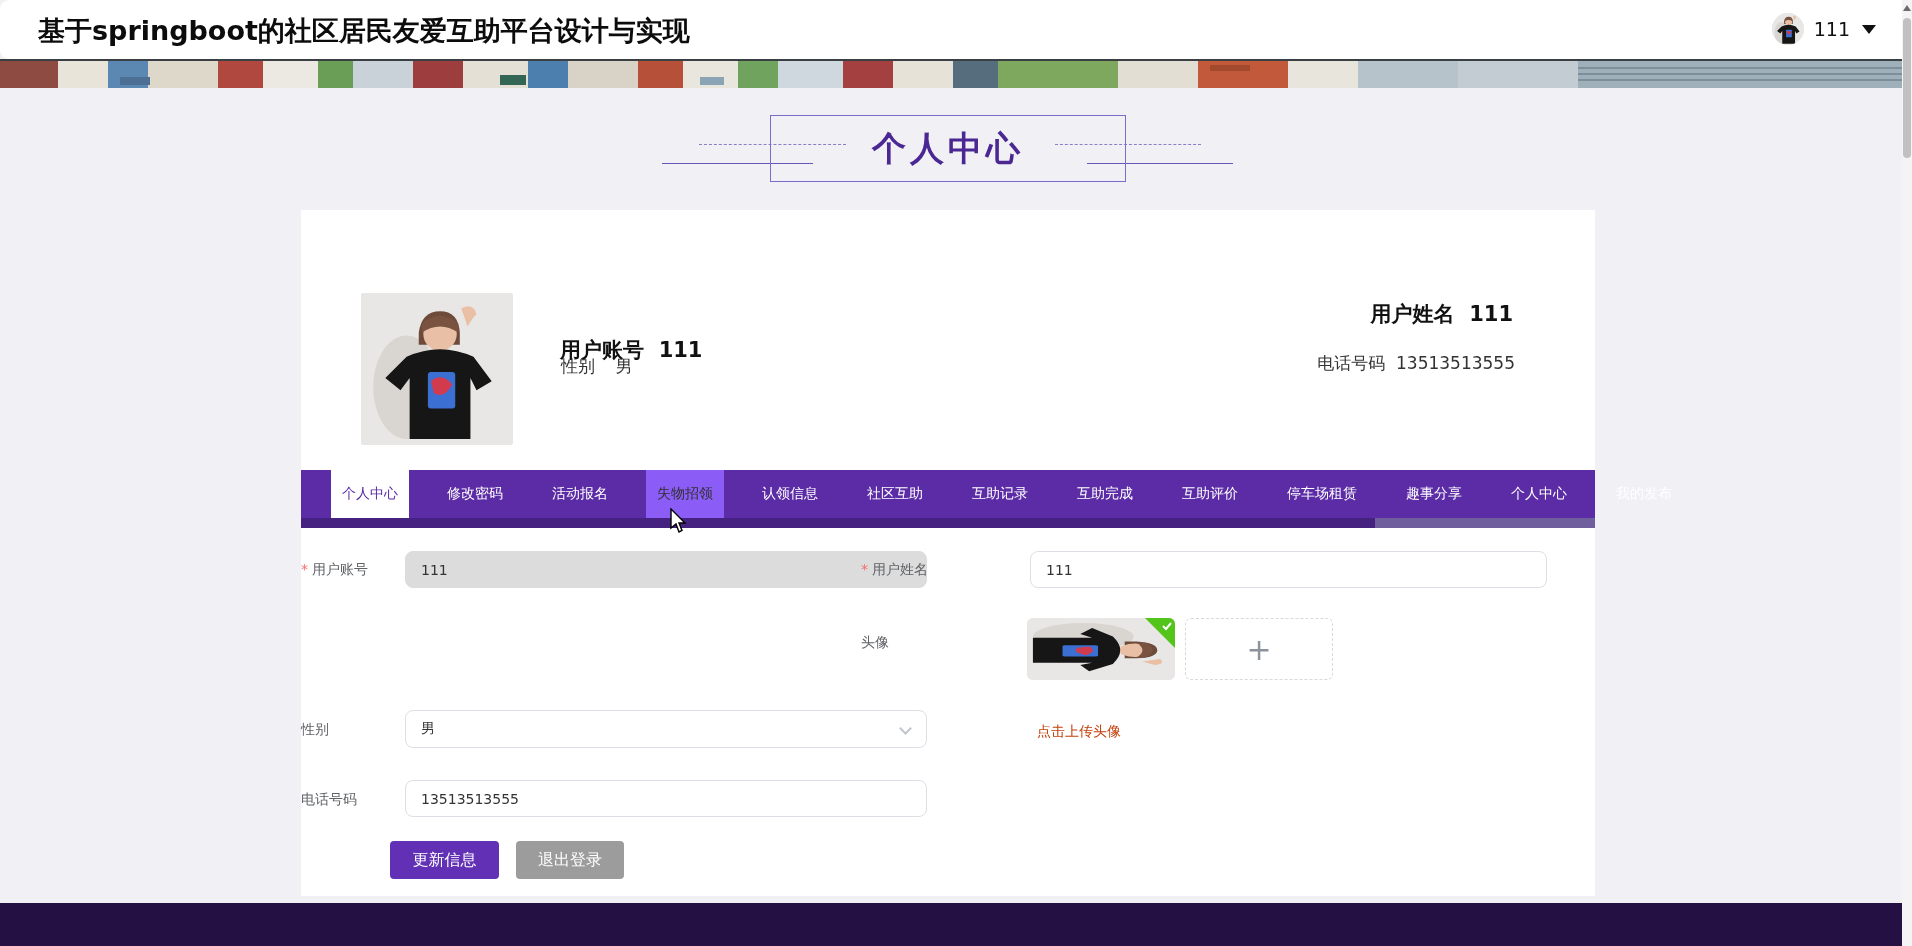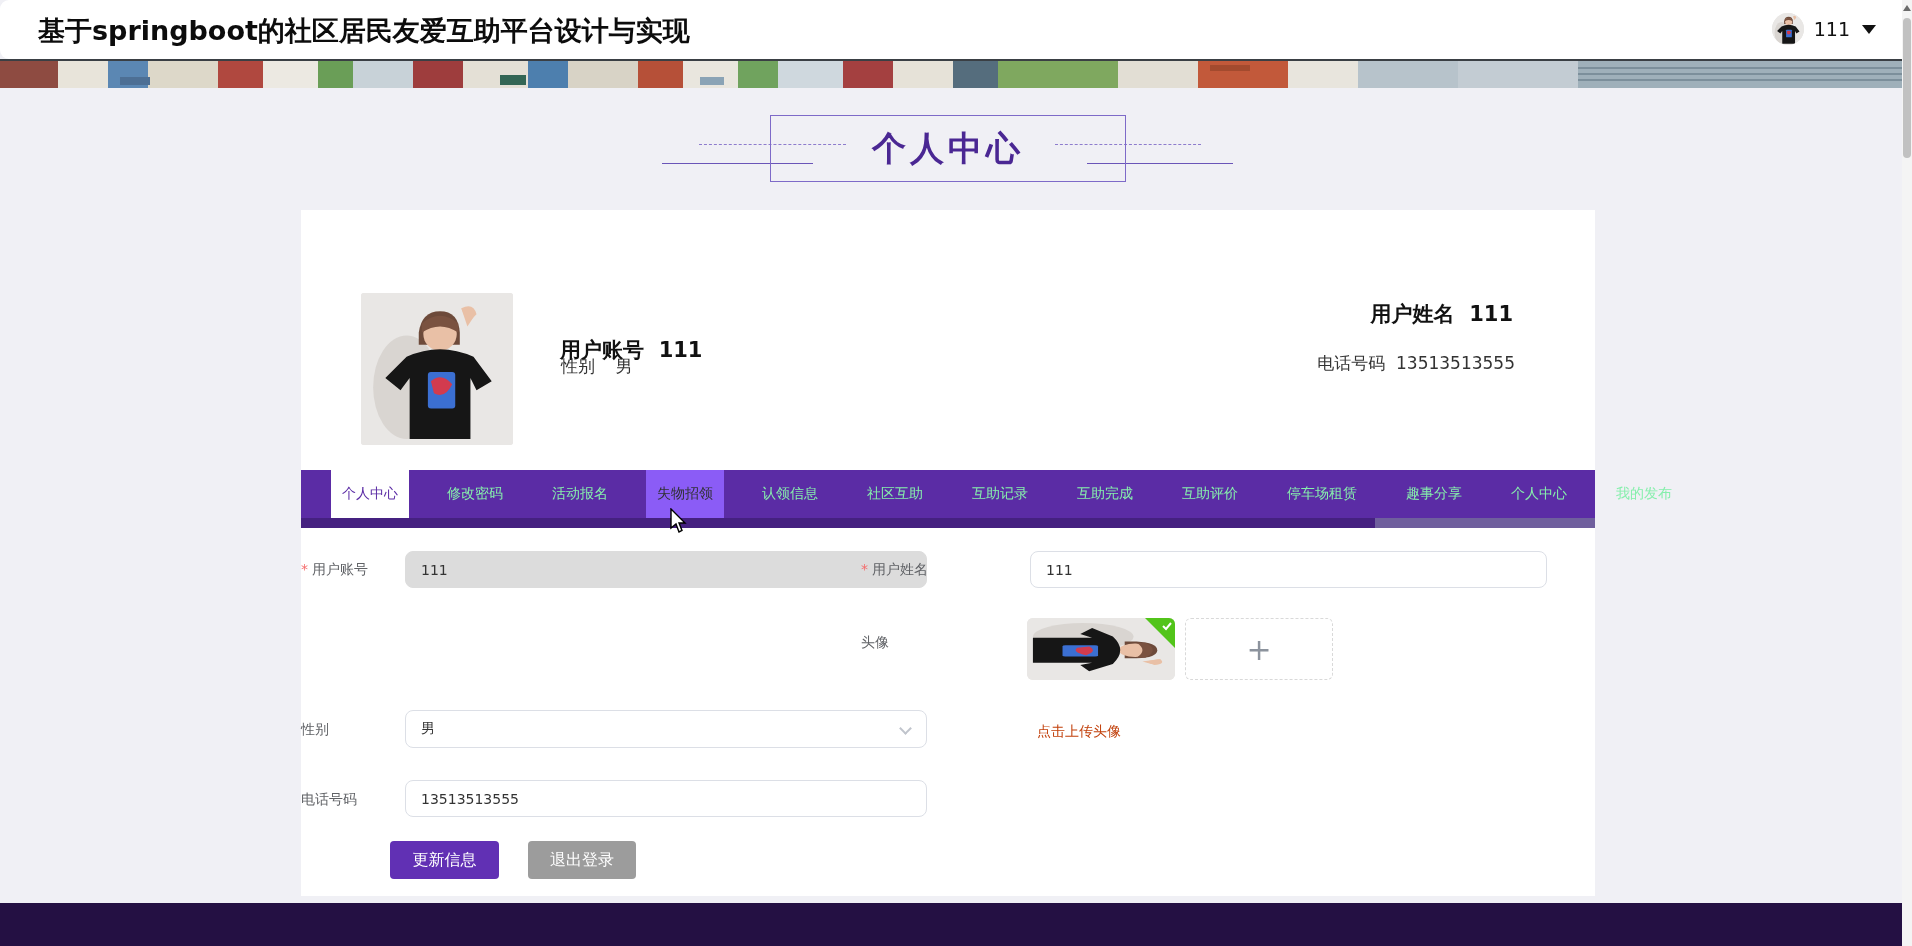--- a/index.html
+++ b/index.html
@@ -40,21 +40,21 @@
   .info-bold { font-size: 21px; font-weight: bold; color: #111; }
   .info-reg  { font-size: 17px; color: #333; }
   .acct-line   { left: 259px; top: 94px; margin-top: 32px; }
   .gender-line { left: 260px; top: 145px; font-family: Liberation Mono, monospace; }
   .name-line   { right: 82px; top: 90px; }
   .phone-line  { right: 80px; top: 142px; }
 
   
   .tabbar { position: absolute; left: 0; top: 260px; width: 1294px; height: 58px; background: #5B2CA5; }
   .tabs { display: flex; align-items: stretch; height: 48px; padding-left: 30px; }
-  .tab { display: flex; align-items: center; padding: 0 11px; margin-right: 27px; font-size: 14px; color: #86efac; cursor: pointer; white-space: nowrap; }
+  .tab { display: flex; align-items: center; padding: 0 11px; margin-right: 27px; font-size: 14px; color: #ffffff; cursor: pointer; white-space: nowrap; }
   .tab--active { background: #ffffff; color: #5B2CA5; }
   .tab--hover  { background: #8b5cf6; color: #303133; }
   .tab-stripe { position: absolute; left: 0; bottom: 0; width: 1294px; height: 10px; background: #6f5f9d; }
   .tab-stripe-thumb { position: absolute; left: 0; top: 0; height: 10px; width: 1074px; background: #452180; }
   .cursor-icon { position: absolute; left: 368px; top: 38px; width: 18px; height: 26px; z-index: 6; }
 
   
   .form-label { position: absolute; font-size: 14px; color: #606266; text-align: left; white-space: nowrap; }
   .req { color: #F56C6C; margin-right: 4px; }
   .lbl-left  { left: 0px;   width: 93px;  }
@@ -74,21 +74,21 @@
   .avatar-lbl { top: 424px; }
   .upload-thumb { position: absolute; left: 726px; top: 408px; width: 148px; height: 62px; border-radius: 6px; overflow: hidden; background: #e8e6e4; cursor: pointer; }
   .upload-thumb svg.art { width: 100%; height: 100%; display: block; }
   .thumb-badge { position: absolute; right: 0; top: 0; width: 0; height: 0; border-top: 30px solid #52C41A; border-left: 30px solid transparent; }
   .thumb-check { position: absolute; right: 2px; top: 2px; width: 12px; height: 12px; }
   .upload-plus { position: absolute; left: 884px; top: 408px; width: 148px; height: 62px; border: 1px dashed #d9d9d9; border-radius: 6px; background: #fff; display: flex; align-items: center; justify-content: center; font-size: 30px; color: #8c939d; cursor: pointer; }
   .upload-hint { position: absolute; left: 736px; top: 513px; font-size: 14px; color: #c2410c; }
 
   .btn { position: absolute; top: 631px; height: 38px; border: none; border-radius: 4px; color: #ffffff; font-size: 16px; cursor: pointer; font-family: inherit; }
   .btn-update { left: 89px;  width: 109px; background: #6130B4; }
-  .btn-logout { left: 215px; width: 108px; background: #9C9C9C; margin-left: 12px; }
+  .btn-logout { left: 215px; width: 108px; background: #9C9C9C; }
 
   
   .footer { position: absolute; left: 0; top: 903px; width: 1912px; height: 43px; background: #241043; }
 
   
   .scrollbar { position: absolute; right: 0; top: 0; width: 10px; height: 946px; background: #f4f4f4; z-index: 9; }
   .sb-arrow-up { position: absolute; top: 5px; left: 1px; width: 0; height: 0; border-left: 4px solid transparent; border-right: 4px solid transparent; border-bottom: 6px solid #6b6b6b; }
   .sb-thumb { position: absolute; top: 18px; left: 1px; width: 8px; height: 140px; background: #c1c1c1; border-radius: 4px; }
 </style>
 </head>

